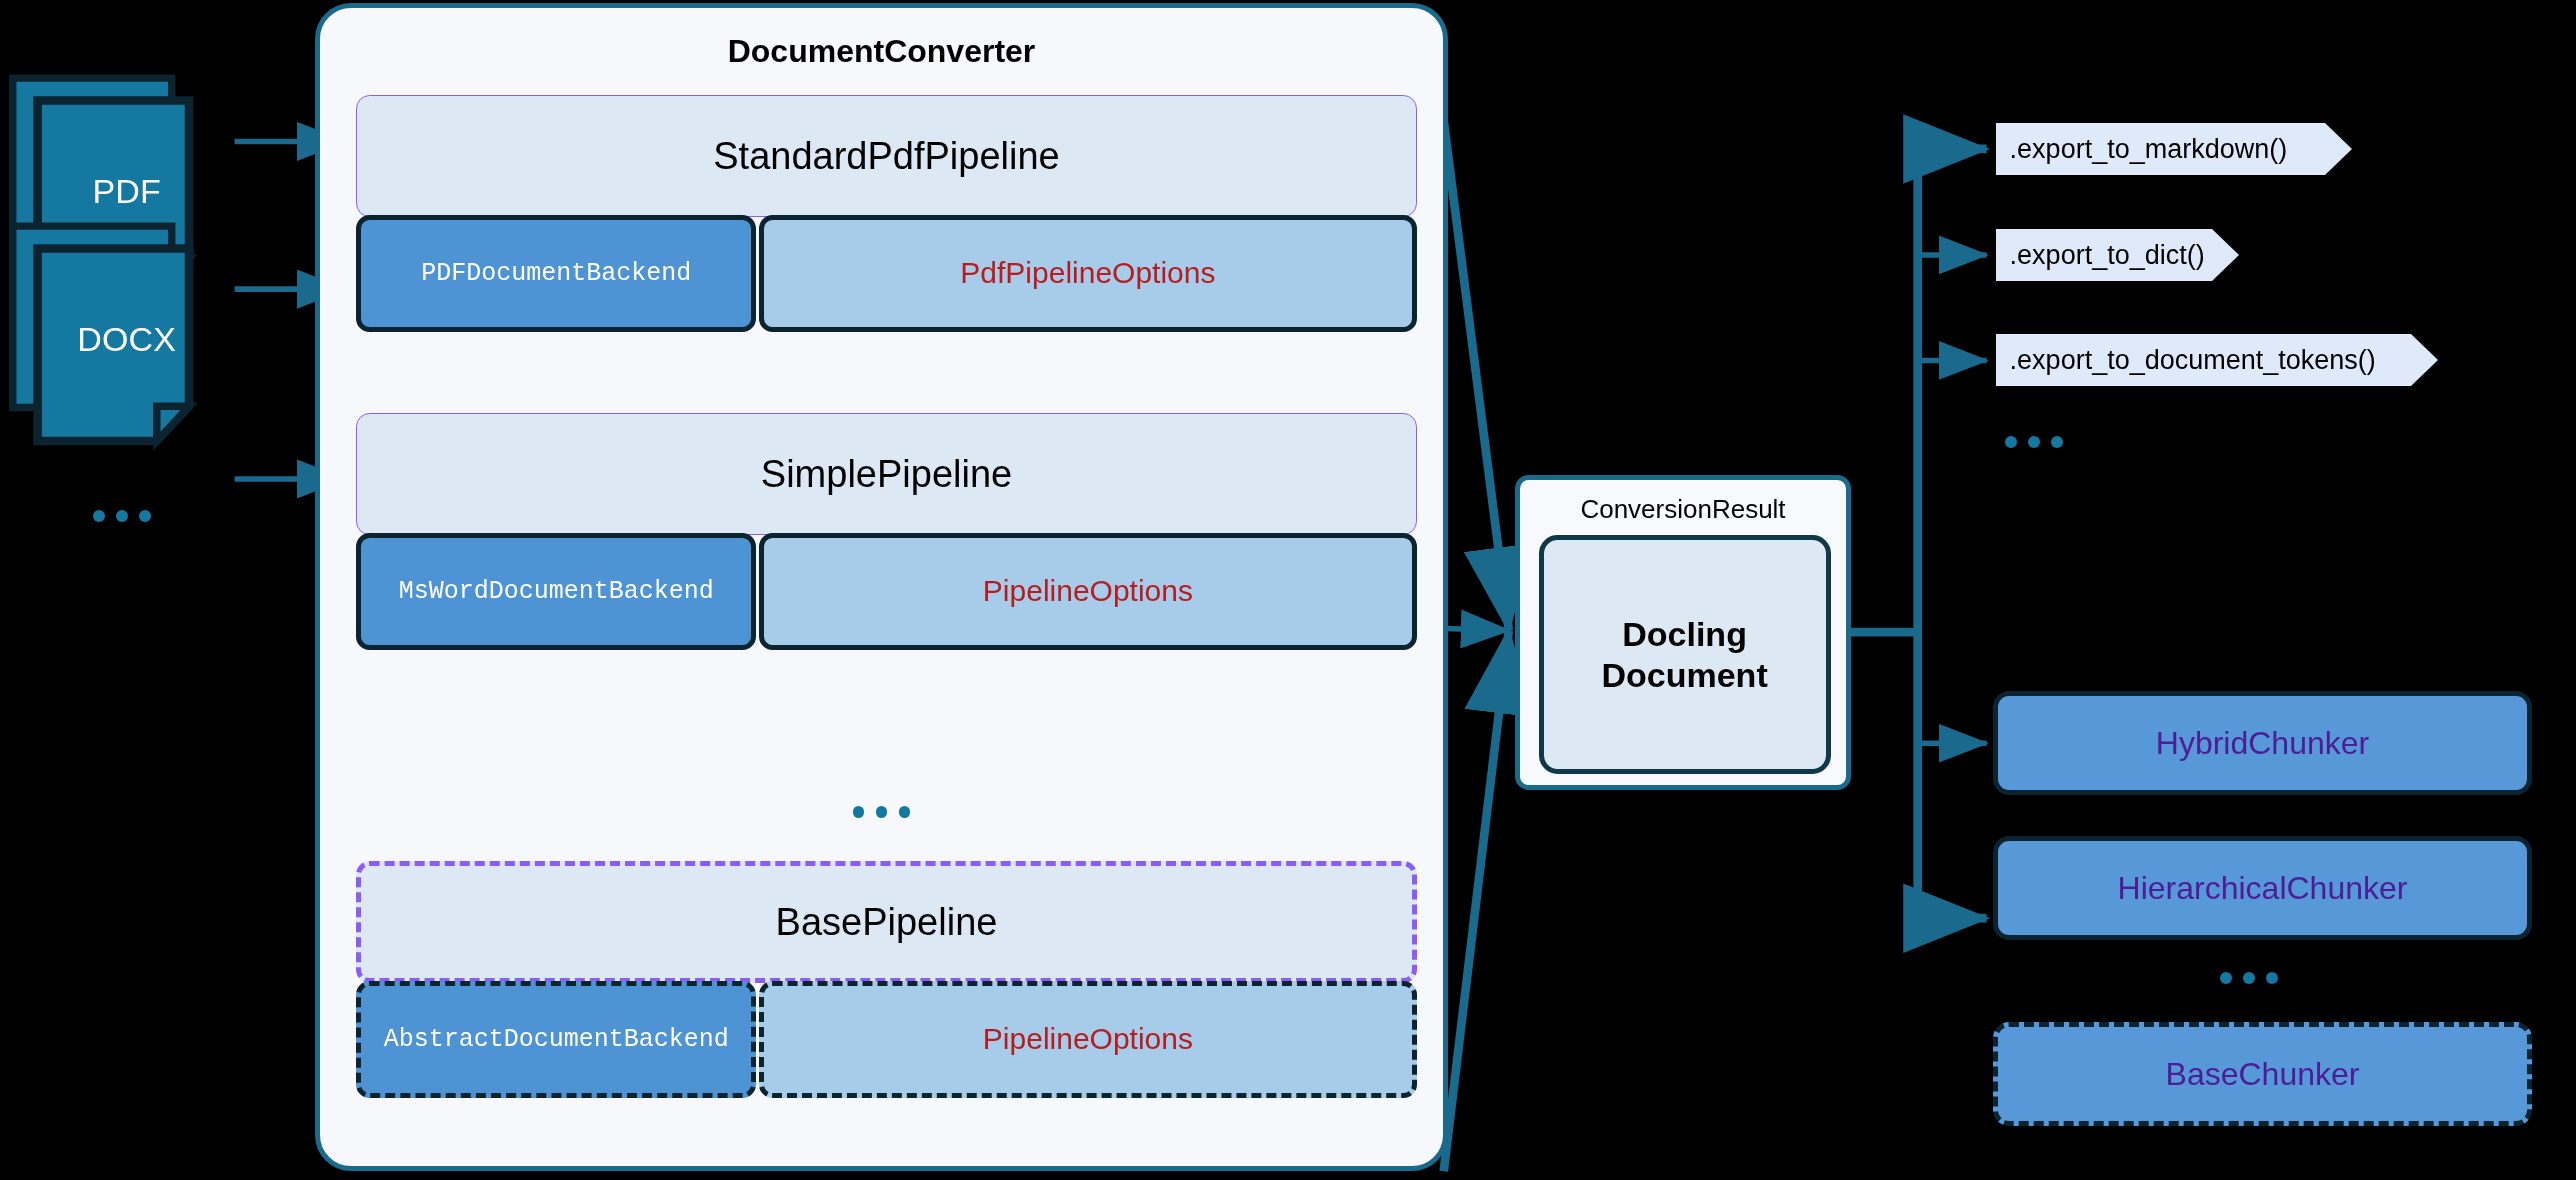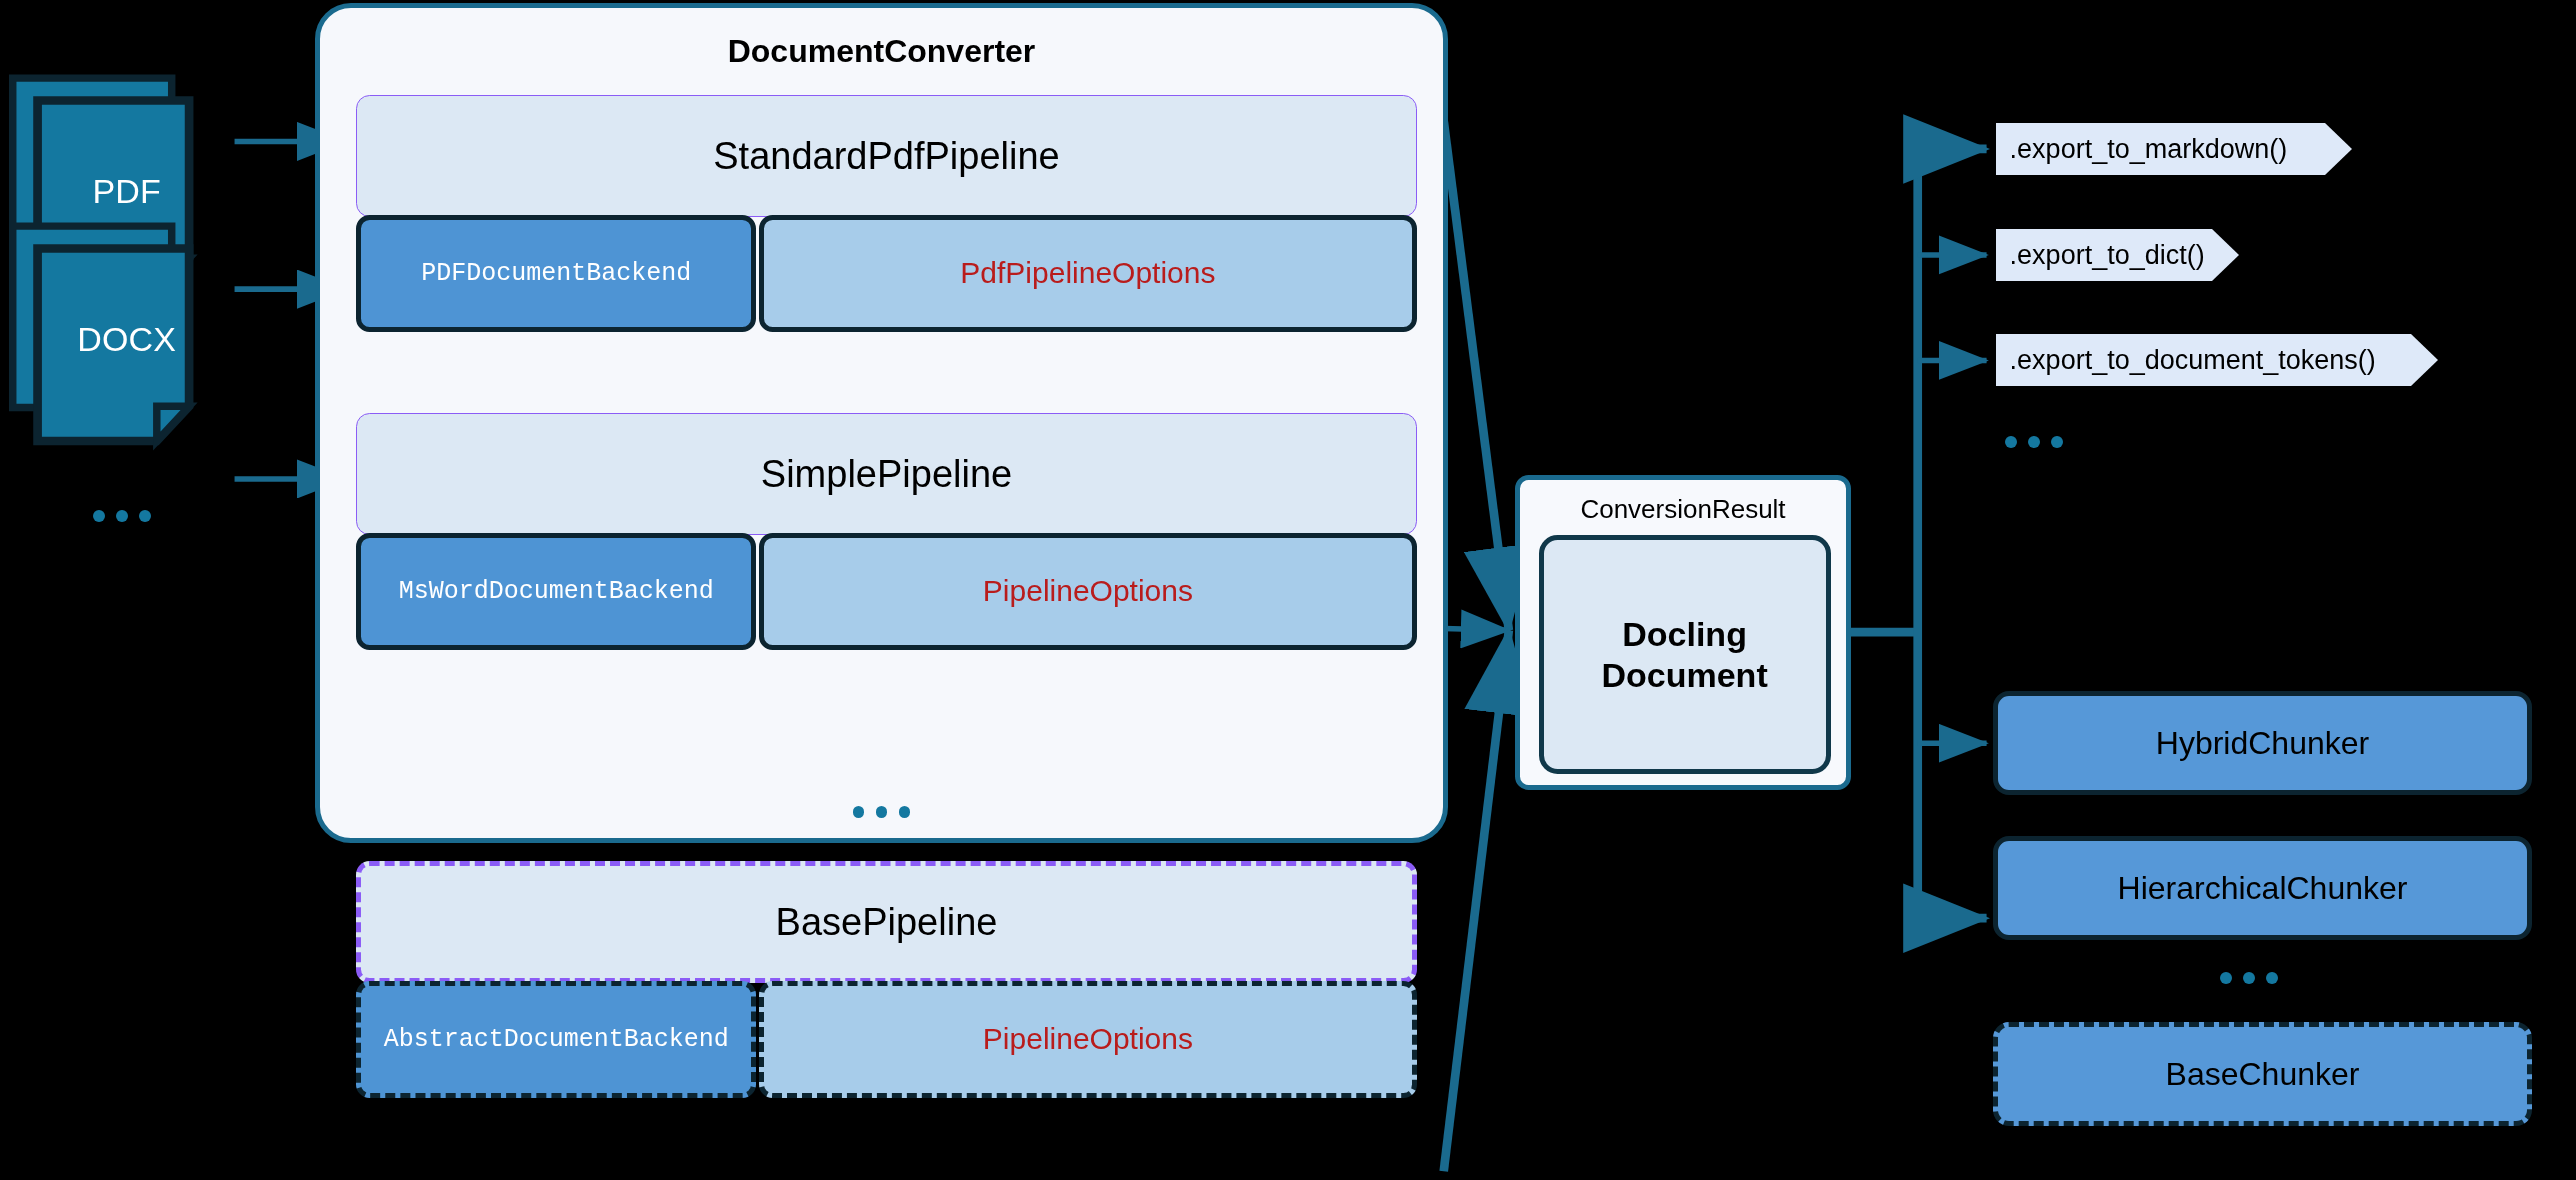--- a/index.html
+++ b/index.html
@@ -41,21 +41,21 @@
     pointer-events: none;
     white-space: pre-line;
   }
 
   
   #converter {
     position: absolute;
     left: 315px;
     top: 3.1px;
     width: 1133px;
-    height: 840px;
+    height: 1168px;
     background: #F6F8FC;
     border: 5.6px solid #1A6A8E;
     border-radius: 36px;
     box-sizing: border-box;
   }
   #converter-title {
     position: absolute;
     left: 0; right: 0;
     top: 25px;
     text-align: center;
@@ -210,21 +210,21 @@
     width: 539px;
     height: 104px;
     background: #5698D8;
     border: 5.6px solid #0C2430;
     border-radius: 16px;
     box-sizing: border-box;
     display: flex;
     align-items: center;
     justify-content: center;
     font-size: 32px;
-    color: #000000;
+    color: #4c1d95;
   }
   .chunker-box.dashed-box { border-style: dashed; }
   #chunker-ellipsis {
     position: absolute;
     left: 2220px;
     top: 972px;
   }
 </style>
 </head>
 <body>

